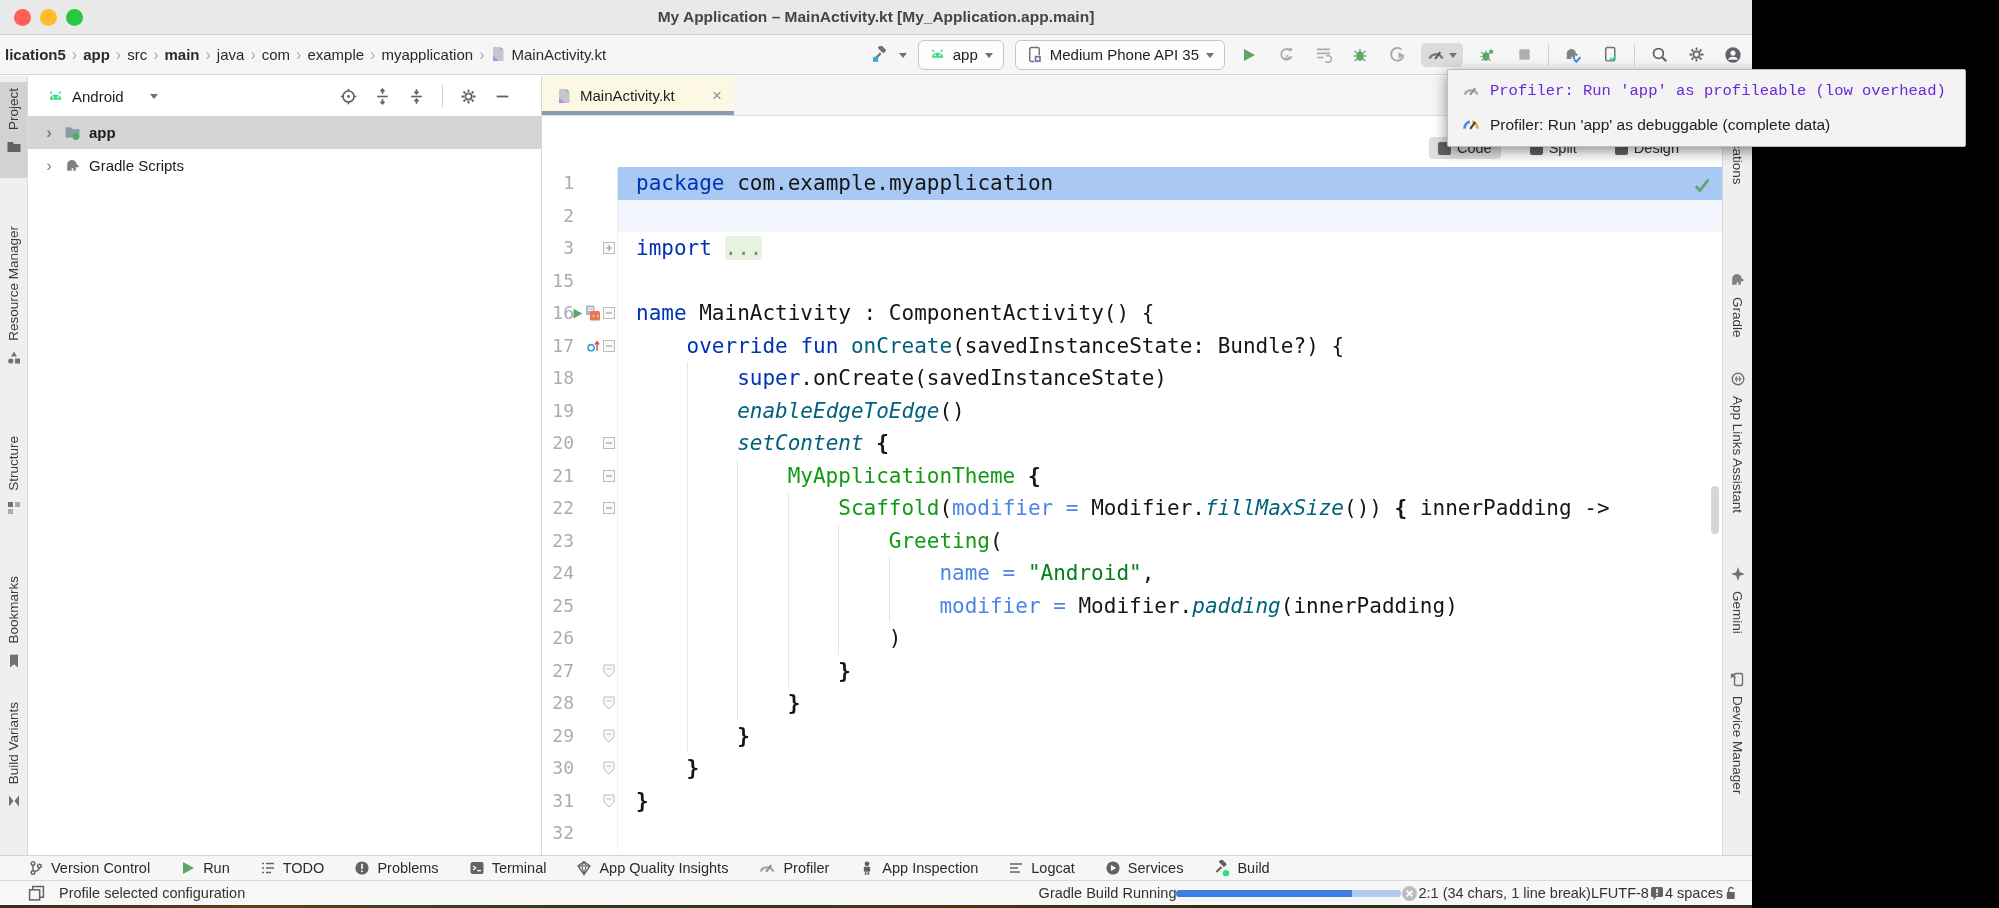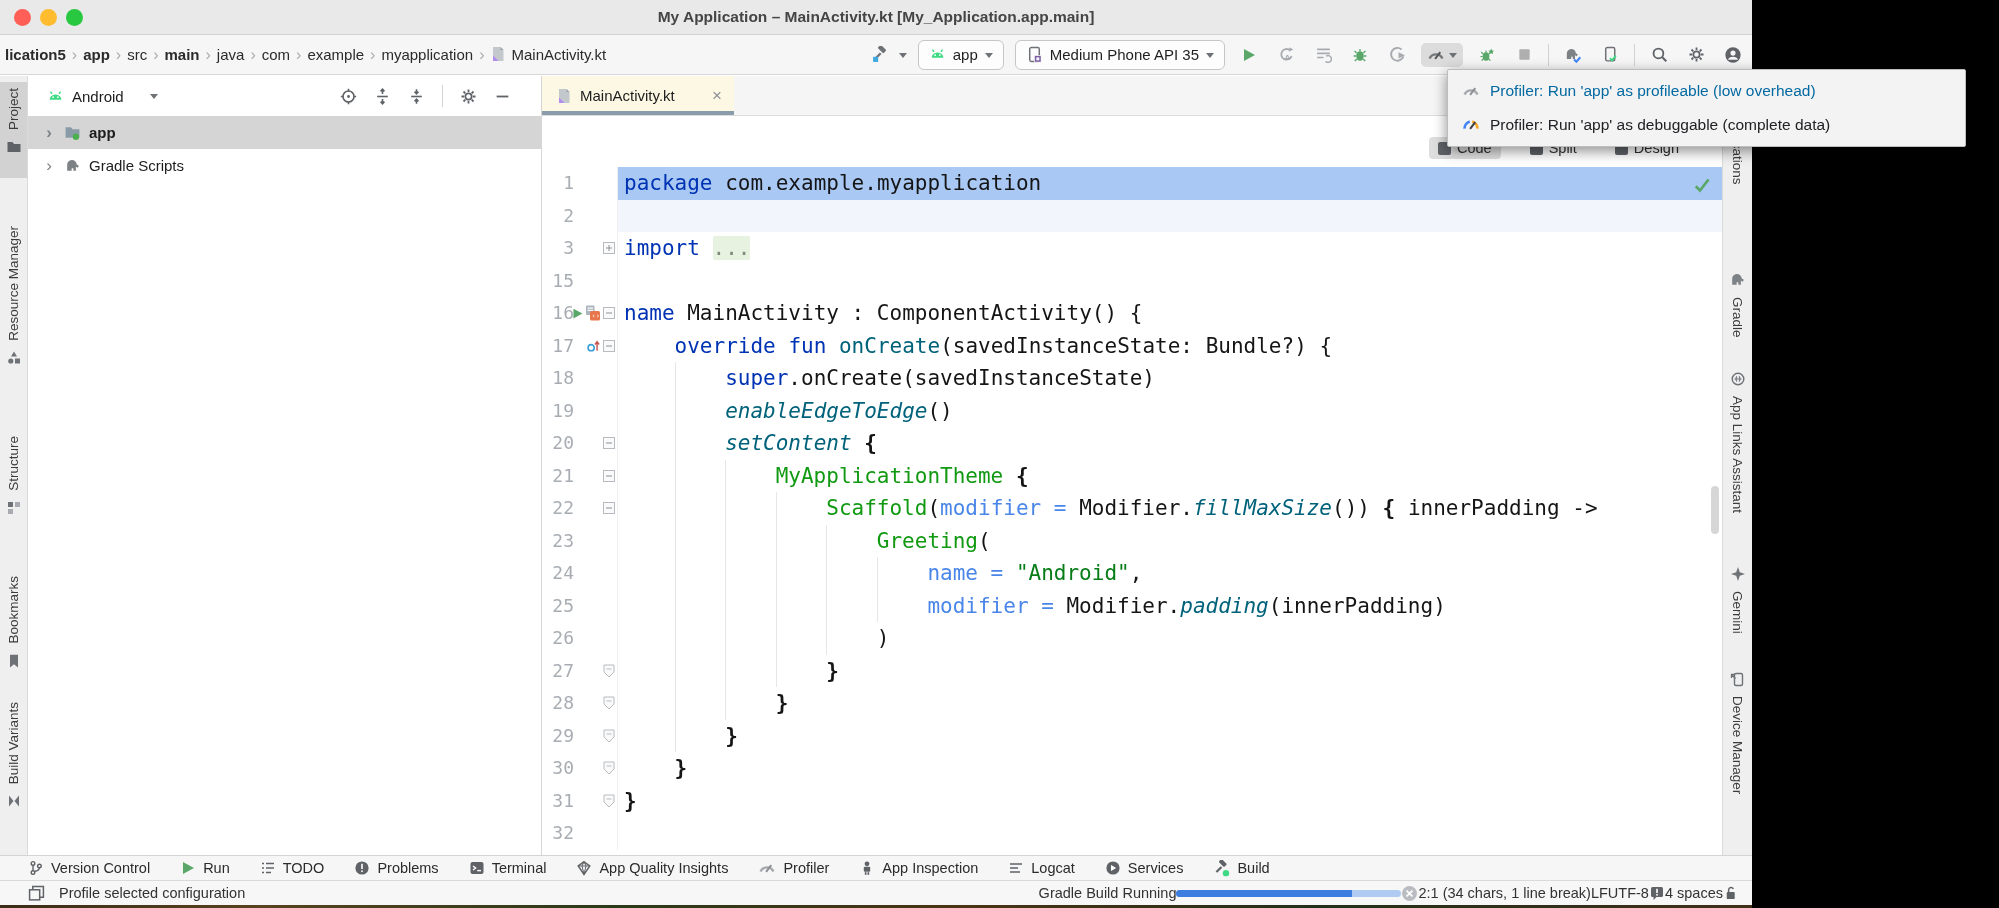--- a/index.html
+++ b/index.html
@@ -55,21 +55,21 @@
   .tab { position:relative; width:192px; background:#FDF8E3; display:flex; align-items:center; gap:8px;
          padding:0 12px 0 14px; font-size:15px; color:#1D1D1F; }
   .tab::after { content:""; position:absolute; left:0; right:0; bottom:0; height:4px; background:#8A9BAB; }
   .tab-close { margin-left:auto; color:#8C9196; font-size:17px; }
   .codearea { position:relative; padding-top:51px; font-family:"DejaVu Sans Mono", monospace; font-size:21px; }
   .line { display:flex; height:32.5px; line-height:32.5px; }
   .gut { width:76px; display:flex; flex-shrink:0; border-right:1px solid #EFEFEF; }
   .ln { width:32px; text-align:right; color:#A8ADB3; font-size:18px; }
   .gi { width:27px; display:flex; align-items:center; justify-content:flex-end; gap:1px; }
   .gf { width:16px; display:flex; align-items:center; justify-content:center; }
-  .cp { flex:1; white-space:pre; padding-left:6px; color:#151515; }
+  .cp { flex:1; white-space:pre; padding-left:18px; color:#151515; }
   .cp.sel { background:var(--c-selection); }
   .cp.caretline { background:var(--c-caret-line); }
   .ind { display:inline-block; width:4ch; }
   .ind.g { box-shadow:inset 1px 0 #E4E7EA; }
   .tk-kw { color:var(--c-keyword); }
   .tk-fn { color:var(--c-function); }
   .tk-call { color:var(--c-function); font-style:italic; }
   .tk-comp { color:var(--c-composable); }
   .tk-str { color:var(--c-string); }
   .tk-param { color:var(--c-param); }
@@ -94,21 +94,21 @@
   .sb-right { margin-left:auto; display:flex; align-items:center; padding-right:14px; }
   .progress { width:225px; height:7px; border-radius:4px; background:#AFCBF2; overflow:hidden; }
   .progress > div { height:100%; background:var(--c-progress); }
   .desktop-sliver { position:absolute; left:0; right:0; top:905px; height:3px;
     background:linear-gradient(90deg,#3a2c16,#57431f 15%,#2a3a18 35%,#4a3414 55%,#233018 75%,#40301a); }
 
   
   .dropdown { position:absolute; left:1447px; top:69px; width:519px; background:#F3F3F3;
               border:1px solid #BDBDBD; border-radius:2px; box-shadow:0 4px 14px rgba(0,0,0,.45); z-index:40; padding:4px 0; }
   .dd-item { display:flex; align-items:center; gap:10px; height:34px; padding:0 14px; font-size:15.5px; color:#202124; }
-  .dd-item.disabled { color:#0369a1; }
+  .dd-item.disabled { color:#6d28d9;font-family:Liberation Mono, monospace; }
 </style>
 </head>
 <body>
 
 <div class="screen">
   <div class="window">
 
     <div class="titlebar">
       <div class="tl-group">
         <span class="tl" id="tl-close" style="background: rgb(255, 95, 87);"></span>

